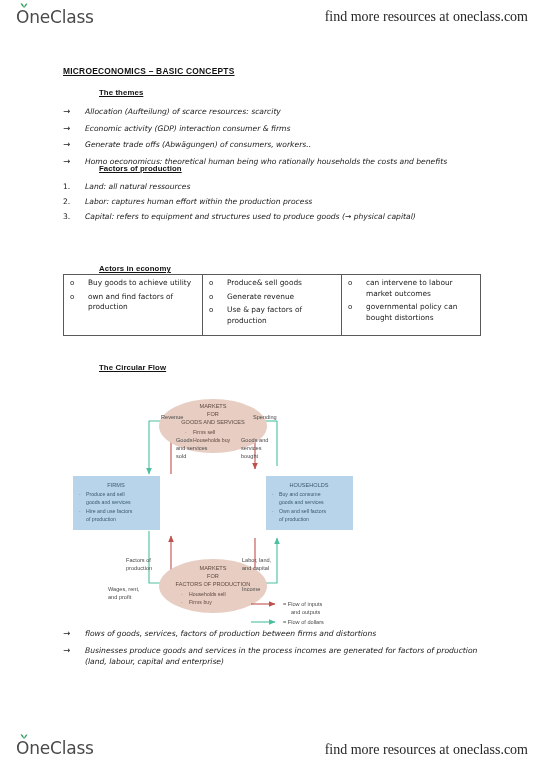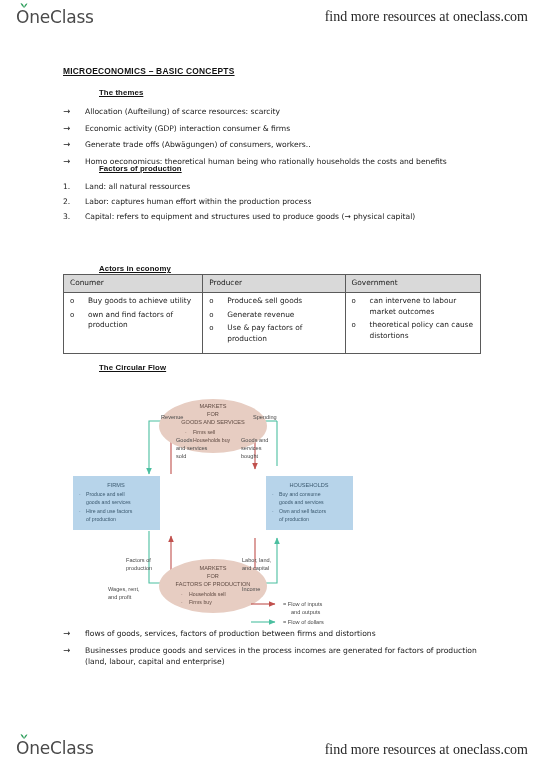--- a/index.html
+++ b/index.html
@@ -111,21 +111,21 @@
     line-height: 11px;
     color: #1a1a1a;
   }
   .bullet-mark {
     width: 22px;
     flex: 0 0 22px;
     font-size: 8.5px;
     color: #1a1a1a;
     line-height: 11px;
   }
-  .bullet-text { flex: 1 1 auto; }
+  .bullet-text { flex: 1 1 auto; font-style: italic; }
 
   .num-list {
     position: absolute;
     left: 63px;
     top: 133px;
     width: 420px;
   }
   .num-row {
     display: flex;
     align-items: flex-start;
@@ -241,25 +241,20 @@
     <div class="num-row">
       <span class="num-mark">3.</span>
       <span class="bullet-text">Capital: refers to equipment and structures used to produce goods (→ physical capital)</span>
     </div>
   </div>
 
   <div class="h-sub" id="h-actors">Actors in economy</div>
 
   <table class="actors-table">
     <tbody>
-        <tr>
-      <th style="width:33.4%">Conumer</th>
-      <th style="width:34.2%">Producer</th>
-      <th style="width:32.4%">Government</th>
-    </tr>
     <tr>
       <td>
         <div class="cell-item">
           <span class="cell-o">o</span>
           <span class="cell-txt">Buy goods to achieve utility</span>
         </div>
         <div class="cell-item">
           <span class="cell-o">o</span>
           <span class="cell-txt">own and find factors of production</span>
         </div>
@@ -278,21 +273,21 @@
           <span class="cell-txt">Use &amp; pay factors of production</span>
         </div>
       </td>
       <td>
         <div class="cell-item">
           <span class="cell-o">o</span>
           <span class="cell-txt">can intervene to labour market outcomes</span>
         </div>
         <div class="cell-item">
           <span class="cell-o">o</span>
-          <span class="cell-txt">theoretical policy can cause distortions</span>
+          <span class="cell-txt">governmental policy can bought distortions</span>
         </div>
       </td>
     </tr>
   </tbody>
     </table>
 
   <div class="h-sub" id="h-flow">The Circular Flow</div>
 
   <div class="flow-diagram">
     <svg width="300" height="242" viewBox="0 0 300 242">

